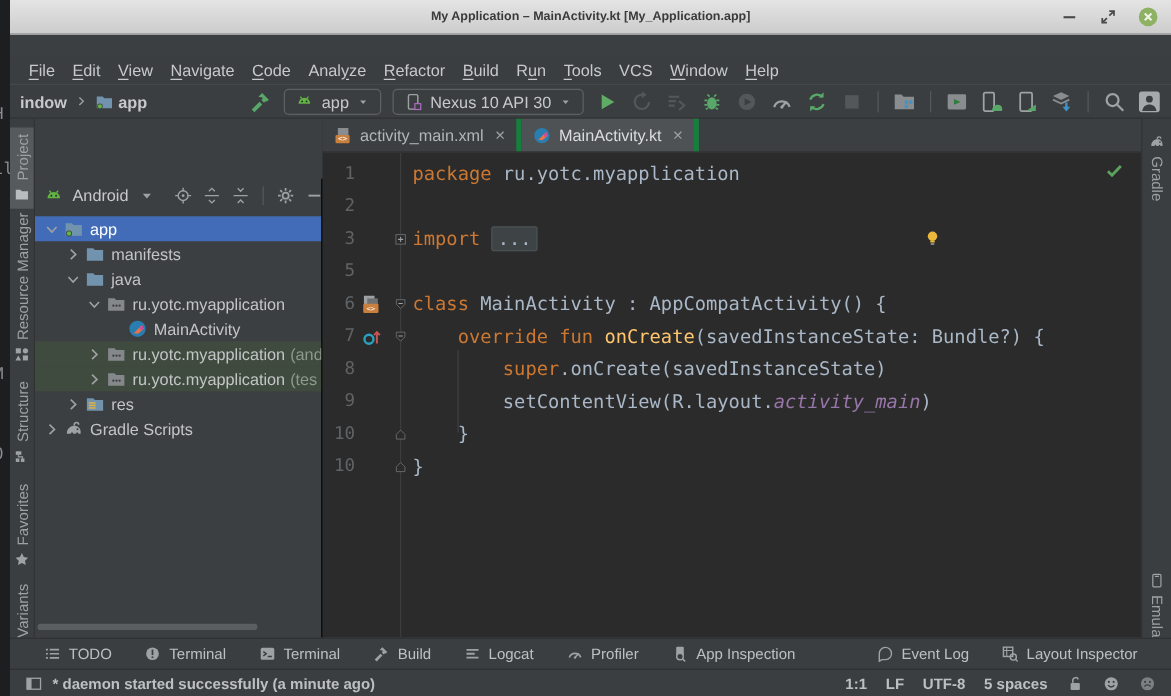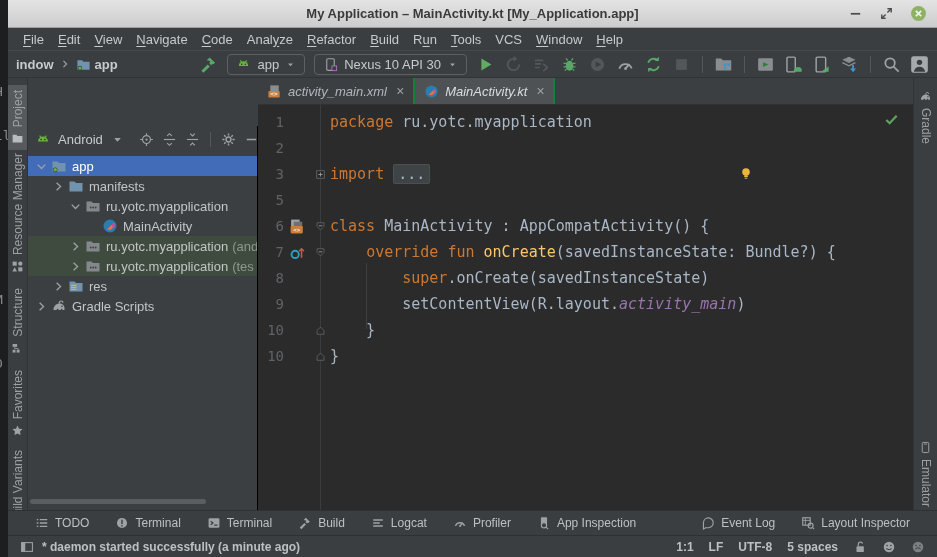--- a/index.html
+++ b/index.html
@@ -7,27 +7,27 @@
   .app{position:relative;width:937px;height:557px;display:flex;overflow:hidden;
        font-family:"Liberation Sans",sans-serif;background:#3c3f41;}
   
   .sliver{width:8px;flex:none;background:#1c1e1f;position:relative;overflow:hidden;}
   .sliver span{position:absolute;left:-5px;color:#8a8d90;font:13px "DejaVu Sans Mono",monospace;}
   .win{flex:1;min-width:0;display:flex;flex-direction:column;}
 
   
   .titlebar{height:28px;flex:none;background:linear-gradient(#e4e4e4,#cccccc);
             border-bottom:1px solid #9f9f9f;display:flex;align-items:center;position:relative;}
-  .title{position:absolute;left:0;right:0;text-align:center;font-size:13px;font-weight:bold;color:#3a3a3a;}
+  .title{position:absolute;left:0;right:0;text-align:center;font-size:10px;font-weight:bold;color:#3a3a3a;}
   .winbtns{margin-left:auto;display:flex;align-items:center;gap:16px;padding-right:10px;z-index:2;}
   .winbtn{width:15px;height:15px;display:inline-flex;}
   .winbtn.close{width:17px;height:17px;}
 
   
-  .menubar{height:22px;flex:none;background:#3b3e40;display:flex;align-items:center;padding-left:8px;}
+  .menubar{height:22px;flex:none;background:#3b3e40;display:flex;align-items:center;padding-left:8px;margin-top:17px;}
   .menu-item{color:#c7c9cb;font-size:13px;padding:1px 7px;white-space:nowrap;}
   .menu-item u{text-underline-offset:2px;}
 
   
   .toolbar{height:28px;flex:none;background:#3b3e40;border-top:1px solid #46494b;
            border-bottom:1px solid #313335;display:flex;align-items:center;padding:0 8px;}
   .breadcrumb{display:flex;align-items:center;gap:5px;font-size:13px;font-weight:bold;color:#c7c9cb;}
   .crumb-sep{width:12px;height:12px;display:inline-flex;}
   .run-group{margin-left:auto;display:flex;align-items:center;gap:9px;}
   .tbicon{width:19px;height:19px;display:inline-flex;flex:none;}
@@ -66,21 +66,21 @@
   .tree-row.green{background:#404b3f;}
   .chev{width:15px;height:15px;flex:none;display:inline-flex;margin-right:2px;}
   .ticon{width:16px;height:16px;flex:none;display:inline-flex;margin-right:5px;}
   .suffix{color:#8d998d;margin-left:4px;}
   .hscroll{position:absolute;bottom:6px;left:2px;width:176px;height:5px;background:#5a5e60;border-radius:3px;}
 
   
   .editor-col{flex:1;min-width:0;display:flex;flex-direction:column;background:#2b2b2b;}
   .tabs{height:27px;flex:none;background:#3c3f41;border-bottom:1px solid #323232;display:flex;}
   .tab{display:flex;align-items:center;gap:6px;padding:0 9px;font-size:13px;color:#b2b6ba;
-       border-right:2px solid #15803d;font-style:italic;}
+       border-right:4px solid #15803d;}
   .tab.active{background:#4e5254;color:#dadcde;}
   .tab-icon{width:15px;height:15px;display:inline-flex;}
   .tab-close{color:#9da1a4;font-size:14px;line-height:1;margin-left:3px;}
   .code-area{flex:1;position:relative;overflow:hidden;padding-top:4px;
              font-family:"DejaVu Sans Mono",monospace;font-size:15px;}
   .code-area::before{content:'';position:absolute;left:62px;top:0;bottom:0;width:1px;background:#3a3d3f;}
   .indent-guide{position:absolute;left:108px;top:158px;height:66px;width:1px;background:#3c4043;}
   .code-line{height:26px;display:flex;align-items:center;position:relative;}
   .gut-num{width:26px;flex:none;text-align:right;color:#606366;font-size:14px;}
   .gut-icon{width:26px;flex:none;display:flex;justify-content:center;}
@@ -438,20 +438,33 @@
                   <path d="M6 4l4.2 4L6 12" fill="none" stroke="#9fa2a5" stroke-width="1.4"></path>
                 </svg>
               </span>
               <span class="ticon">
                 <svg viewBox="0 0 16 16" width="100%" height="100%" xmlns="http://www.w3.org/2000/svg">
                   <path d="M1.5 3.5h5L8 5h6.5v8.5h-13z" fill="#7293ad"></path>
                 </svg>
               </span>
               <span>manifests</span>
             </div>
+            <div class="tree-row" style="padding-left: 23px;">
+              <span class="chev">
+                <svg viewBox="0 0 16 16" width="100%" height="100%" xmlns="http://www.w3.org/2000/svg">
+                  <path d="M4 6l4 4.2L12 6" fill="none" stroke="#9fa2a5" stroke-width="1.4"></path>
+                </svg>
+              </span>
+              <span class="ticon">
+                <svg viewBox="0 0 16 16" width="100%" height="100%" xmlns="http://www.w3.org/2000/svg">
+                  <path d="M1.5 3.5h5L8 5h6.5v8.5h-13z" fill="#7293ad"></path>
+                </svg>
+              </span>
+              <span>java</span>
+            </div>
             <div class="tree-row" style="padding-left: 40px;">
               <span class="chev">
                 <svg viewBox="0 0 16 16" width="100%" height="100%" xmlns="http://www.w3.org/2000/svg">
                   <path d="M4 6l4 4.2L12 6" fill="none" stroke="#9fa2a5" stroke-width="1.4"></path>
                 </svg>
               </span>
               <span class="ticon">
                 <svg viewBox="0 0 16 16" width="100%" height="100%" xmlns="http://www.w3.org/2000/svg">
                   <path d="M1.5 3.5h5L8 5h6.5v8.5h-13z" fill="#85888b"></path>
                   <circle cx="5.7" cy="9.5" r=".9" fill="#3c3f41"></circle>

